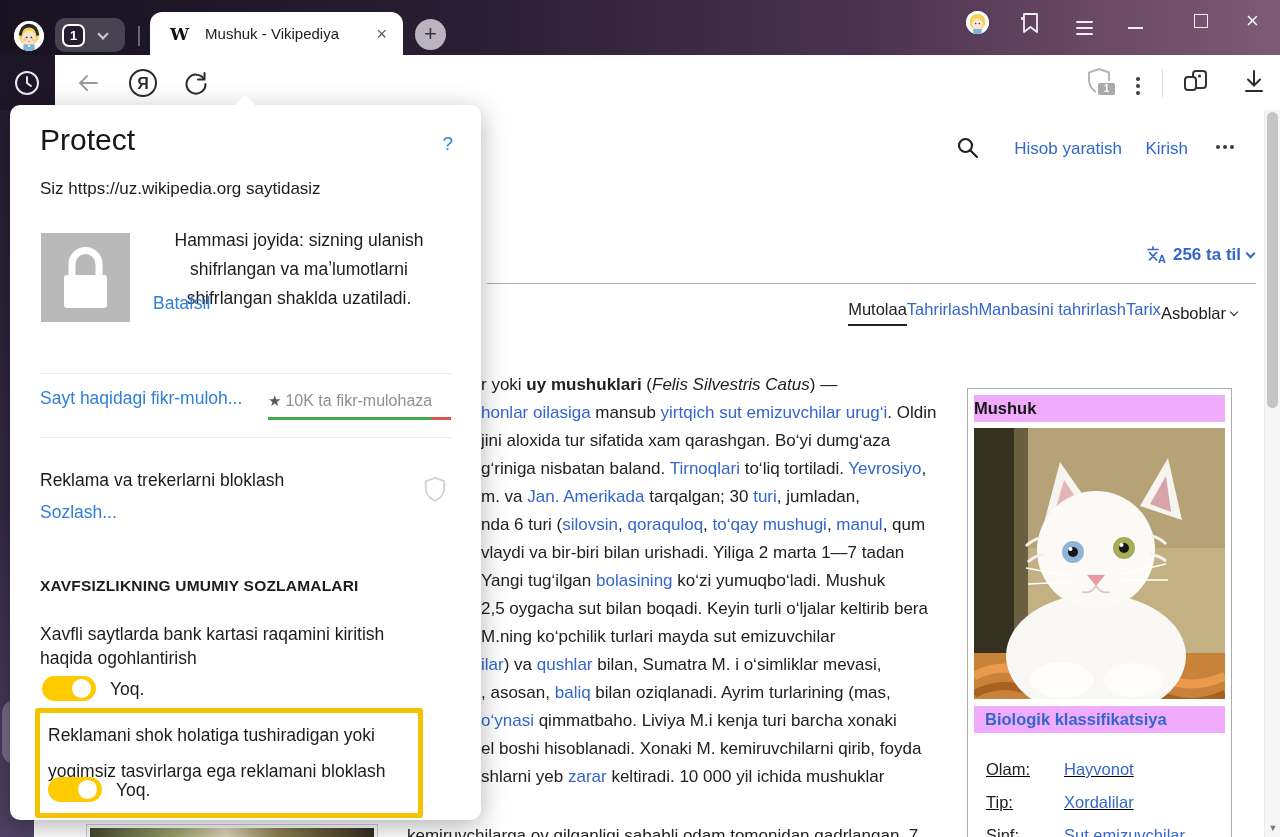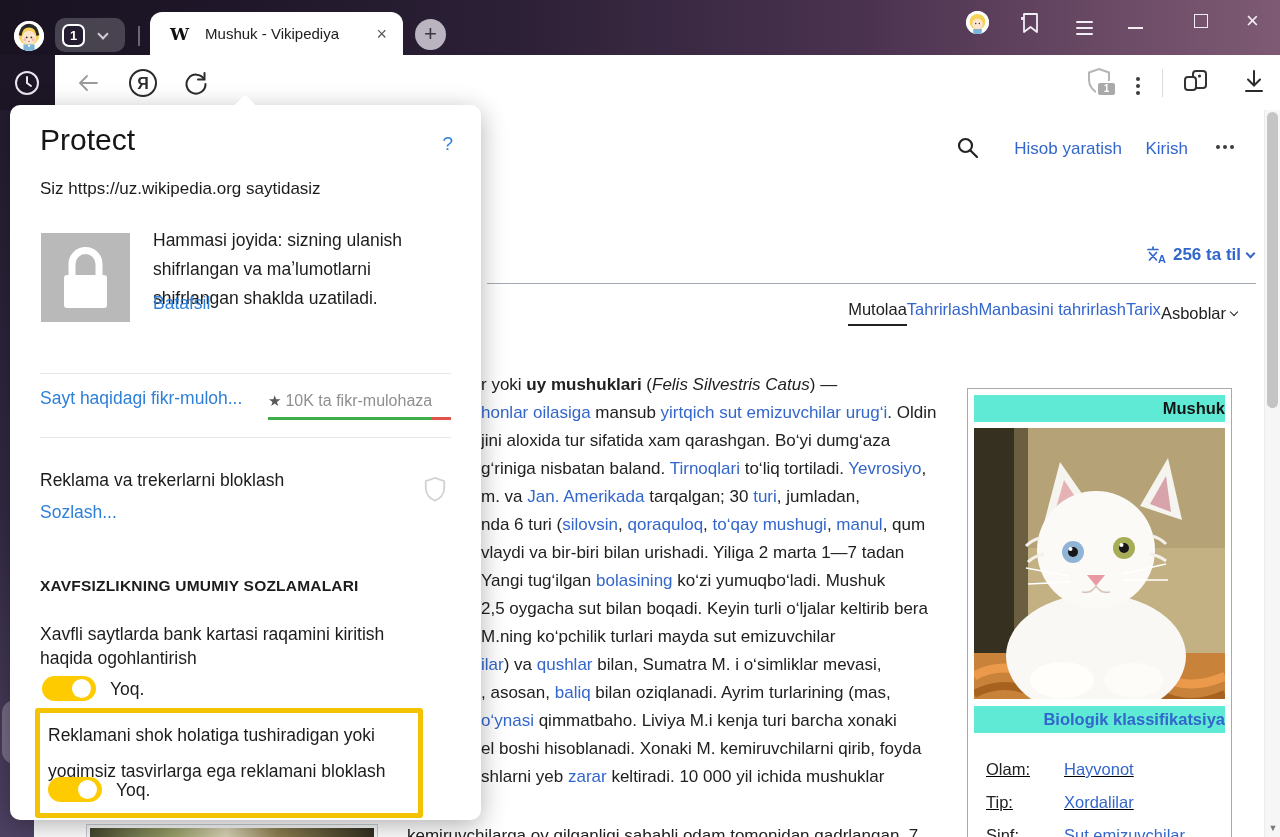--- a/index.html
+++ b/index.html
@@ -73,38 +73,38 @@
   .a-line { white-space:nowrap; height:28px; overflow:hidden; }
   .seg-b { font-weight:bold; } .seg-i { font-style:italic; } .seg-l { color:#3366cc; }
   .bottom-line { position:absolute; left:373px; top:712px; font-size:17px; line-height:28px; color:#202122; white-space:nowrap; }
   .bottom-thumb { position:absolute; left:52px; top:714px; width:292px; height:22px;
     border:1px solid #c8ccd1; background:#f8f9fa; padding:3px; }
   .bottom-thumb .photo { width:100%; height:100%;
     background:linear-gradient(90deg,#44452f 0%,#6e744c 14%,#9aa06a 30%,#d9d3b6 48%,#8d7f51 66%,#5c5436 84%,#322e20 100%); }
 
   
   .infobox { position:absolute; left:933px; top:278px; width:265px; height:470px; border:1px solid #aaa; background:#fff; padding:6px; font-size:16.5px; }
-  .ib-head { background:#5eead4; text-align:right; font-weight:bold; height:27px; line-height:27px; color:#151515; }
-  .ib-head.blue { color:#3366cc; margin-top:7px; }
+  .ib-head { background:#f0abfc; text-align:left; font-weight:bold; height:27px; line-height:27px; color:#151515; }
+  .ib-head.blue { color:#3366cc; margin-top:7px;padding-left:11px; }
   .ib-img { margin-top:6px; width:251px; height:271px; }
   .ib-rows { margin-top:20px;text-decoration:underline; }
   .ib-row { display:flex; padding:7px 4px 7px 12px; }
   .ib-label { width:78px; color:#202122; }
   .ib-val { color:#3366cc; }
 
   
   .scroll { position:absolute; right:0; top:0; bottom:0; width:16px; background:#f6f6f6; border-left:1px solid #ececec; }
   .scroll-thumb { position:absolute; left:2px; top:2px; width:11px; height:296px; border-radius:6px; background:#c4c4c4; }
   .scroll-down { position:absolute; bottom:4px; left:0; width:16px; text-align:center; font-size:9px; color:#7a7a7a; }
 
   
   .protect { position:absolute; left:10px; top:105px; width:471px; height:715px; background:#fff; border-radius:10px;
     box-shadow:0 6px 26px rgba(0,0,0,.30); z-index:10; color:#1c1c1c; }
   .protect::before { content:""; position:absolute; top:-7px; left:227px; width:16px; height:16px; background:#fff; transform:rotate(45deg); border-radius:2px; }
-  .pp { position:absolute; white-space:nowrap; }
+  .pp { position:absolute; white-space:nowrap;text-align:center; }
   .pp-title { left:30px; top:18px; font-size:30px; color:#161616; }
   .pp-help { right:28px; top:28px; font-size:19px; color:#2d7fd8; }
   .pp-site { left:30px; top:74px; font-size:17px; }
   .pp-tile { left:31px; top:128px; width:89px; height:89px; background:#b9b9b9; }
   .pp-status { left:143px; top:121px; width:292px; font-size:17.5px; line-height:29px; white-space:normal; }
   .pp-link { color:#2d7fd8; }
   .pp-details { left:143px; top:188px; font-size:17.5px; }
   .pp-div { left:30px; right:30px; height:1px; background:#e8e8e8; }
   .pp-feedback { left:30px; top:283px; font-size:17.5px; }
   .pp-rating { left:258px; top:287px; font-size:16px; color:#8f8f8f; }

